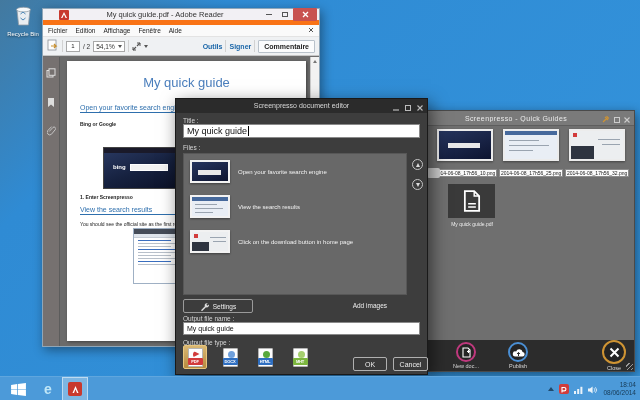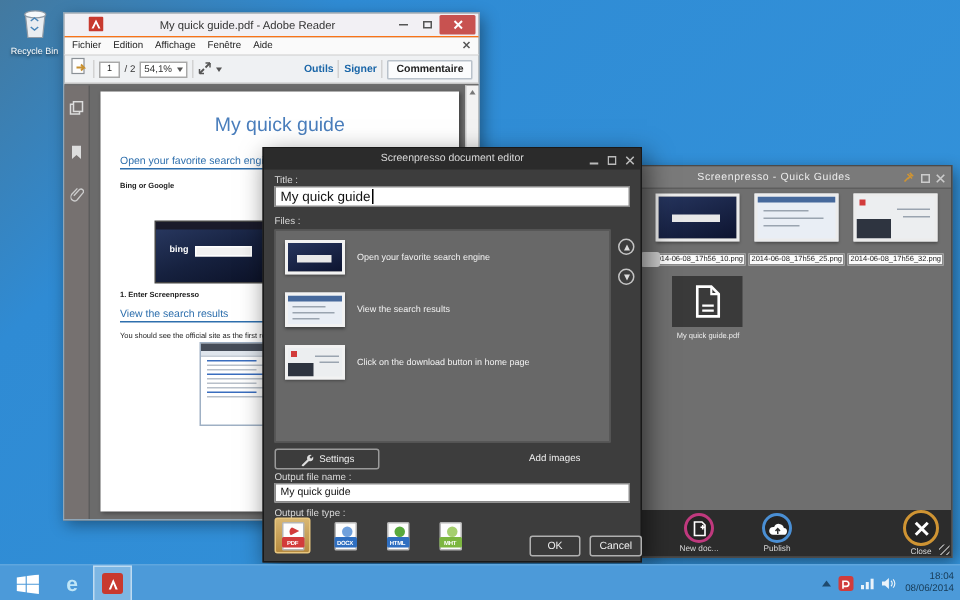--- a/index.html
+++ b/index.html
@@ -8,21 +8,21 @@
   #desktop { position:relative; width:640px; height:400px;
     background:linear-gradient(135deg,#43799f 0%,#2f8bd4 22%,#3494dc 100%); overflow:hidden; }
 
   
   .recycle { position:absolute; left:3px; top:4px; width:40px; text-align:center; }
   .recycle .lbl { font-size:6px; color:#fff; text-shadow:0 1px 2px rgba(0,0,0,.6); display:block; margin-top:1px; }
 
   
   .ar-win { position:absolute; left:42px; top:8px; width:278px; height:339px;
     background:#6e6e6e; border:1px solid #8fa6b8; box-shadow:2px 3px 10px rgba(0,0,0,.4); }
-  .ar-title { height:16px; background:#f2f0f4; display:flex; align-items:center; padding-left:16px; border-bottom:1px solid #f97316; }
+  .ar-title { height:16px; background:#f2f0f4; display:flex; align-items:center; padding-left:16px; border-bottom:5px solid #f97316; }
   .ar-title .t { flex:1; text-align:center; font-size:7.5px; color:#333; white-space:nowrap; overflow:hidden; }
   .winbtn { width:15px; height:12px; display:flex; align-items:center; justify-content:center; margin-right:1px; }
   .winbtn .bar { width:6px; height:1px; background:#555; }
   .winbtn .box { width:6px; height:5px; border:1px solid #555; }
   .ar-close { width:24px; height:13px; background:#c85250; border-radius:1px; display:flex; align-items:center; justify-content:center; margin-right:2px; }
   .ar-menu { height:12px; background:#fafafa; display:flex; align-items:center; padding:0 5px; border-bottom:1px solid #e3e3e3; }
   .ar-menu span.mi { font-size:6.5px; color:#222; margin-right:8px; }
   .ar-menu .mclose { margin-left:auto; font-size:7px; color:#444; }
   .ar-tools { height:19px; background:#eff1f3; border-bottom:1px solid #c6c6c6; display:flex; align-items:center; padding:0 4px; gap:3px; }
   .tool-sep { width:1px; height:12px; background:#d2d2d2; }

